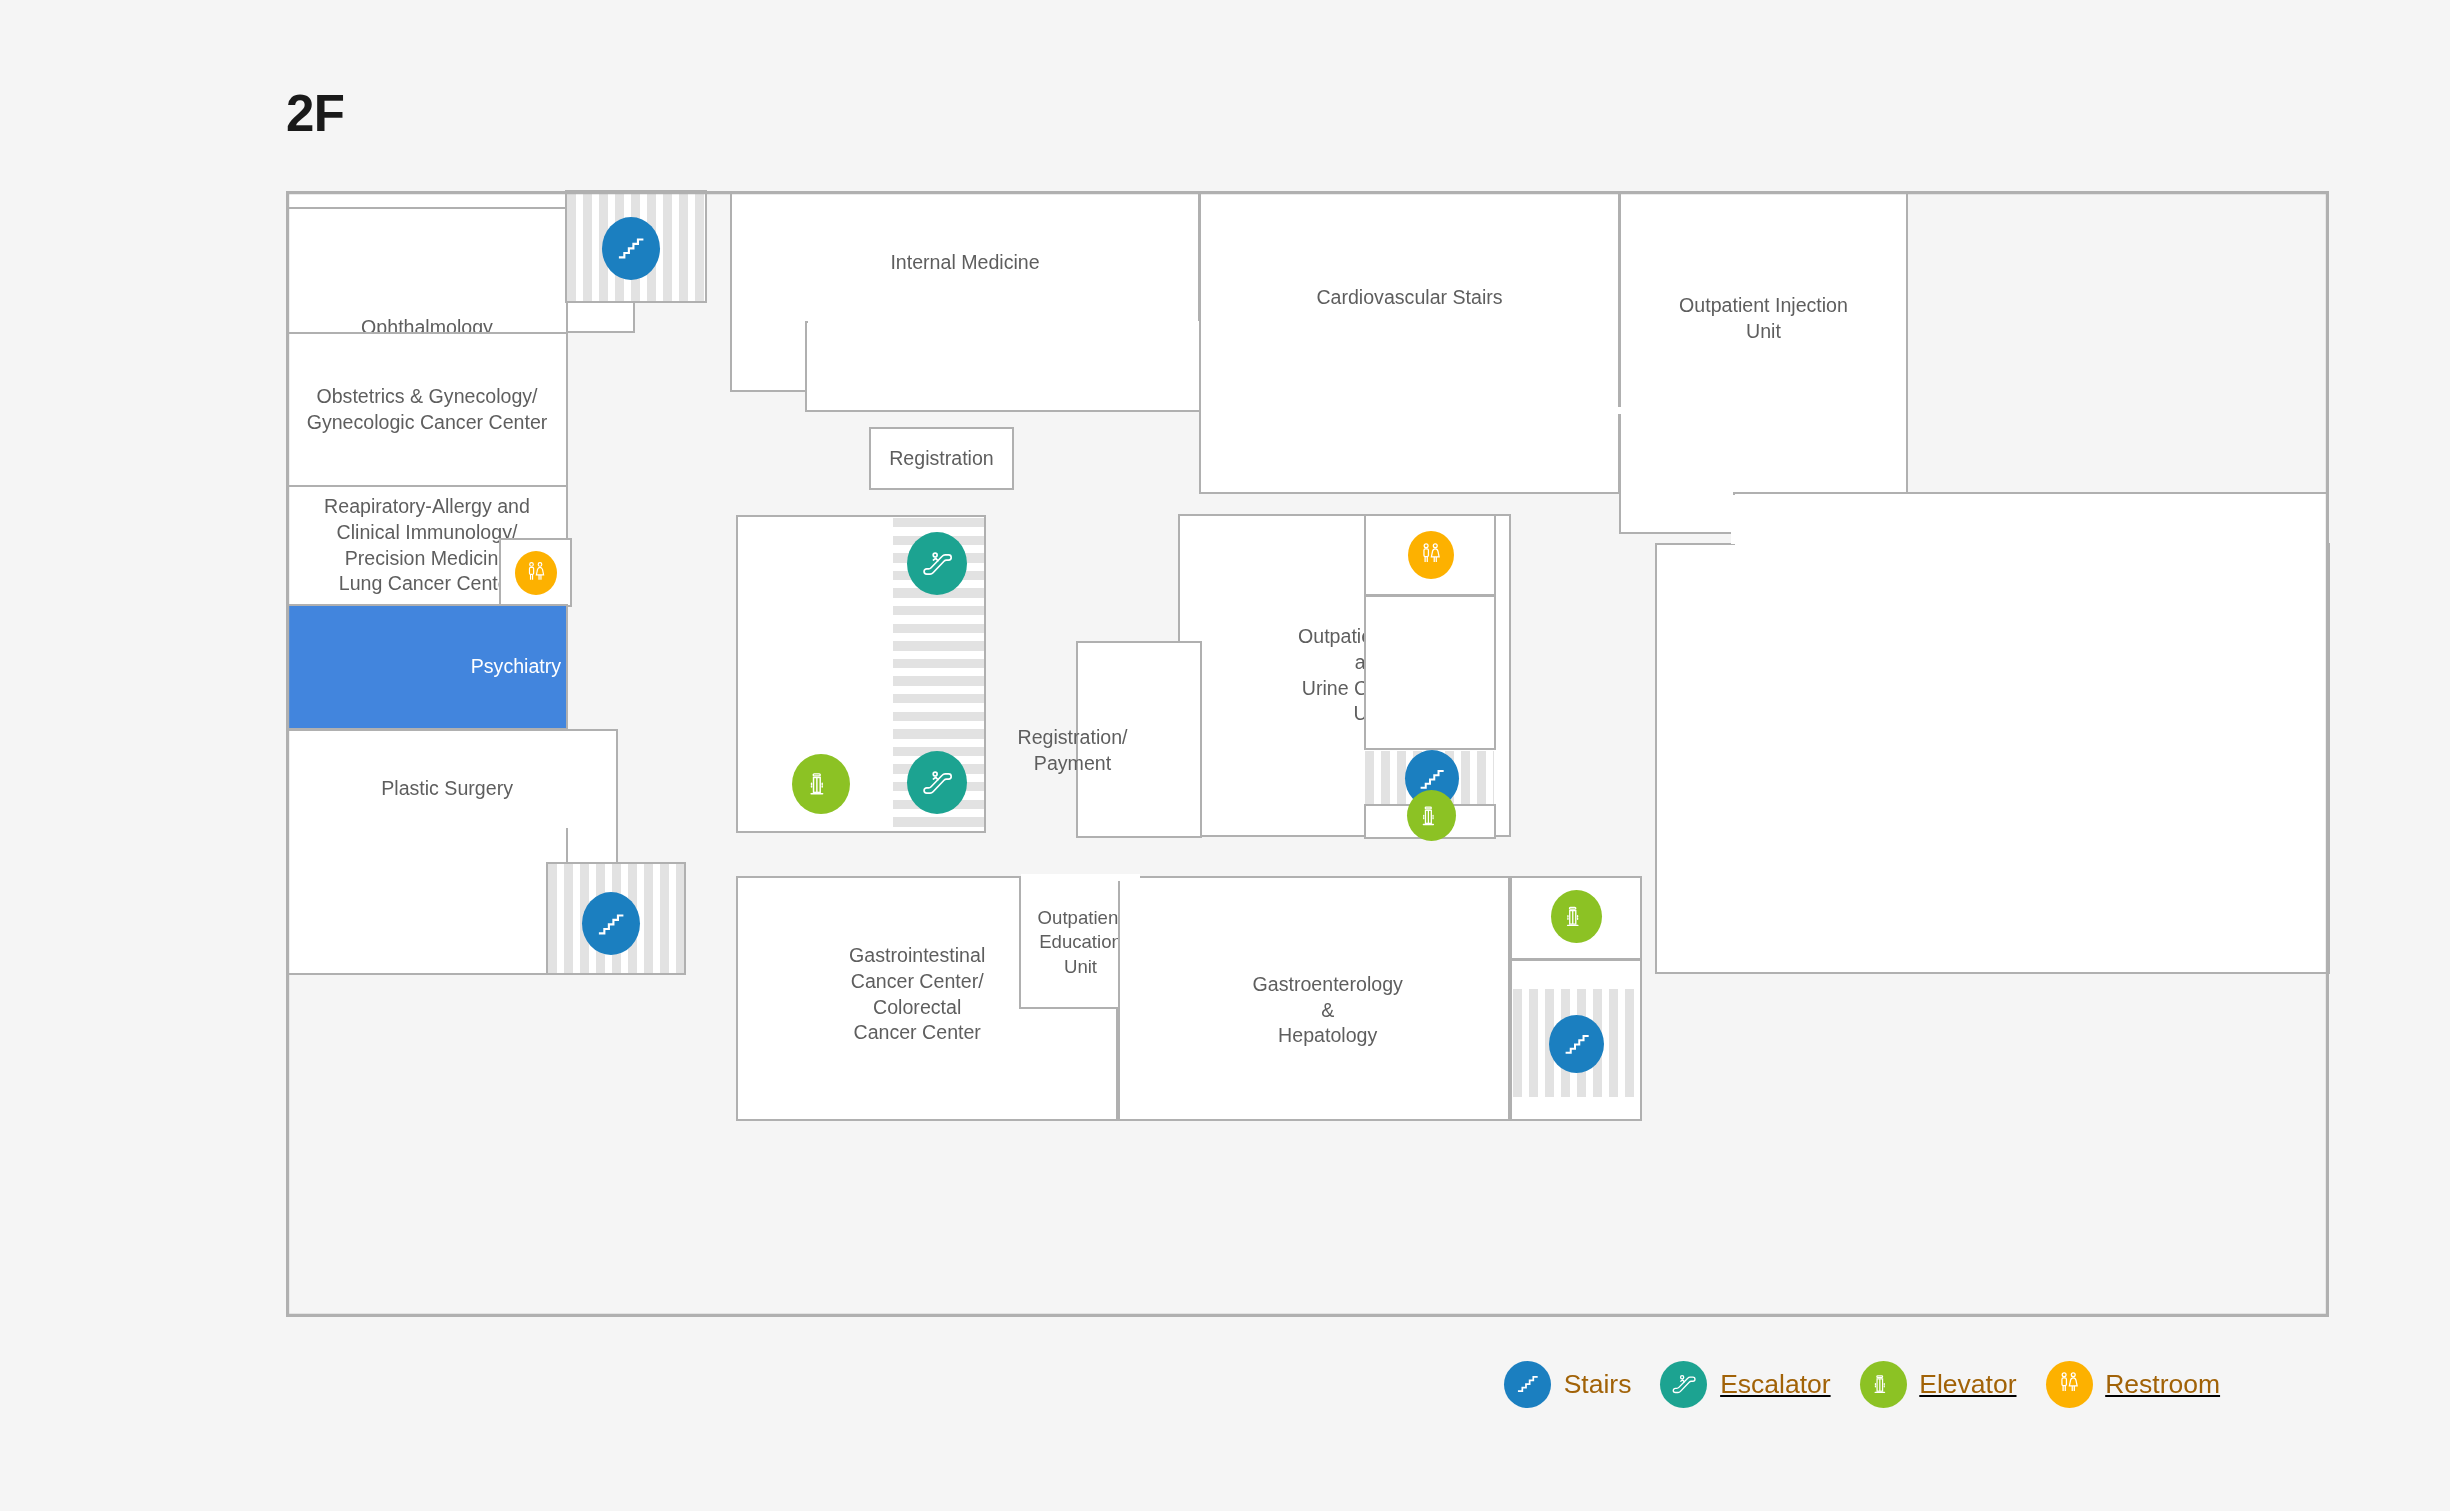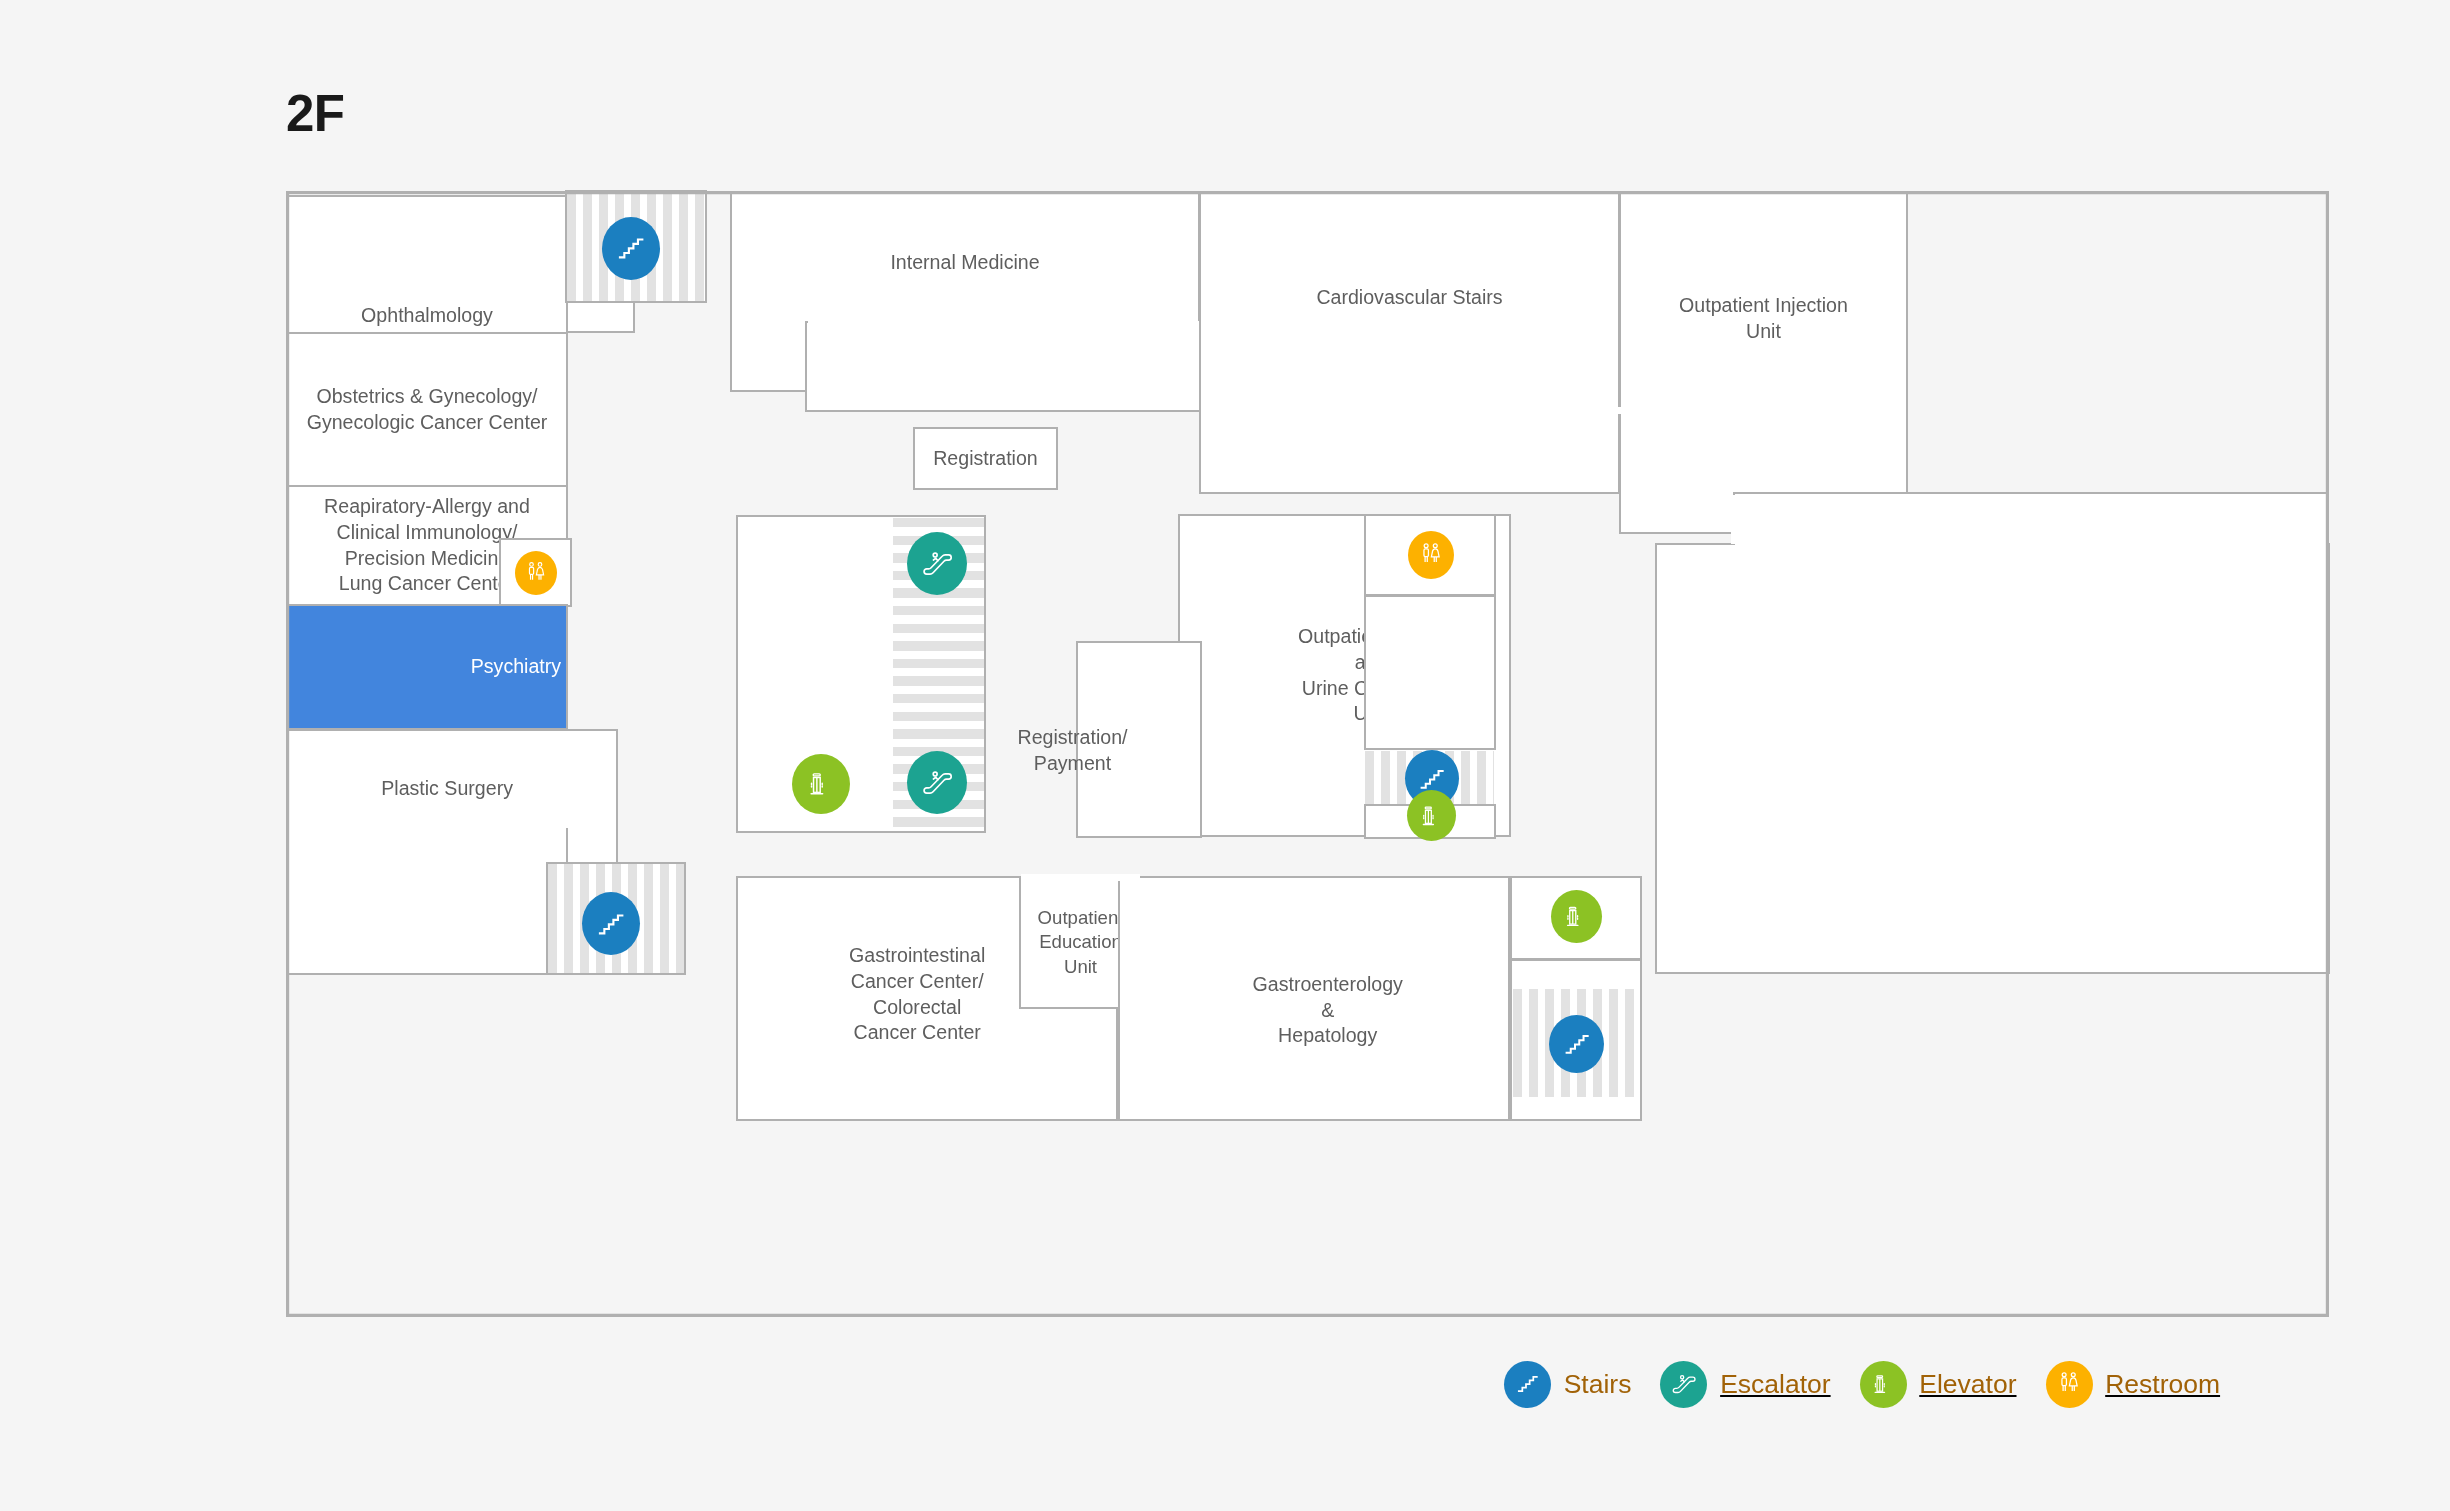--- a/index.html
+++ b/index.html
@@ -109,21 +109,21 @@
 <body>
 
 <div id="stage">
 
   <div id="floor-title">2F</div>
 
   <div id="plan">
 
     <div class="room" style="left:0px;top:0px;width:349px;height:142px;">
     </div>
-    <div class="room" style="left:0px;top:4px;width:282px;height:208px;">
+    <div class="room" style="left:0px;top:16px;width:282px;height:208px;">
       <span class="lbl" style="transform:translateY(17px);">Ophthalmology</span>
     </div>
 
     <div class="shaft" style="left:279px;top:-1px;width:142px;height:113px;">
       <div class="hatch-v"></div>
     </div>
     <div class="ico ico-stairs" style="left:316px;top:25.5px;width:58px;height:63px;">
       <svg width="34" height="34" viewBox="0 0 24 24" aria-hidden="true">
         <path d="M4.2 18.6h3.1v-3.1h3.2v-3.2h3.2V9.1h3.2V6h3.1" fill="none" stroke="#ffffff" stroke-width="1.5" stroke-linecap="square" stroke-linejoin="miter" transform="rotate(0 12 12)"></path>
       </svg>
@@ -172,21 +172,21 @@
       </svg>
     </div>
 
     <div class="room" style="left:444px;top:0px;width:470px;height:201px;">
       <span class="lbl" style="transform:translateY(-29px);">Internal Medicine</span>
     </div>
     <div class="room" style="left:519px;top:130px;width:674px;height:91px;"></div>
     <div class="plate" style="left:522px;top:127px;width:390px;height:6.9px;"></div>
     <div class="plate" style="left:912px;top:130px;width:6.9px;height:69px;"></div>
 
-    <div class="room" style="left:583px;top:236px;width:145px;height:63px;margin-left:44px;">
+    <div class="room" style="left:583px;top:236px;width:145px;height:63px;">
       <span class="lbl">Registration</span>
     </div>
 
     <div class="room" style="left:913px;top:0px;width:421px;height:303px;">
       <span class="lbl" style="transform:translateY(-45px);">Cardiovascular Stairs</span>
     </div>
     <div class="room" style="left:1333px;top:0px;width:289px;height:343px;">
       <span class="lbl" style="transform:translateY(-44px);">Outpatient Injection
 Unit</span>
     </div>

